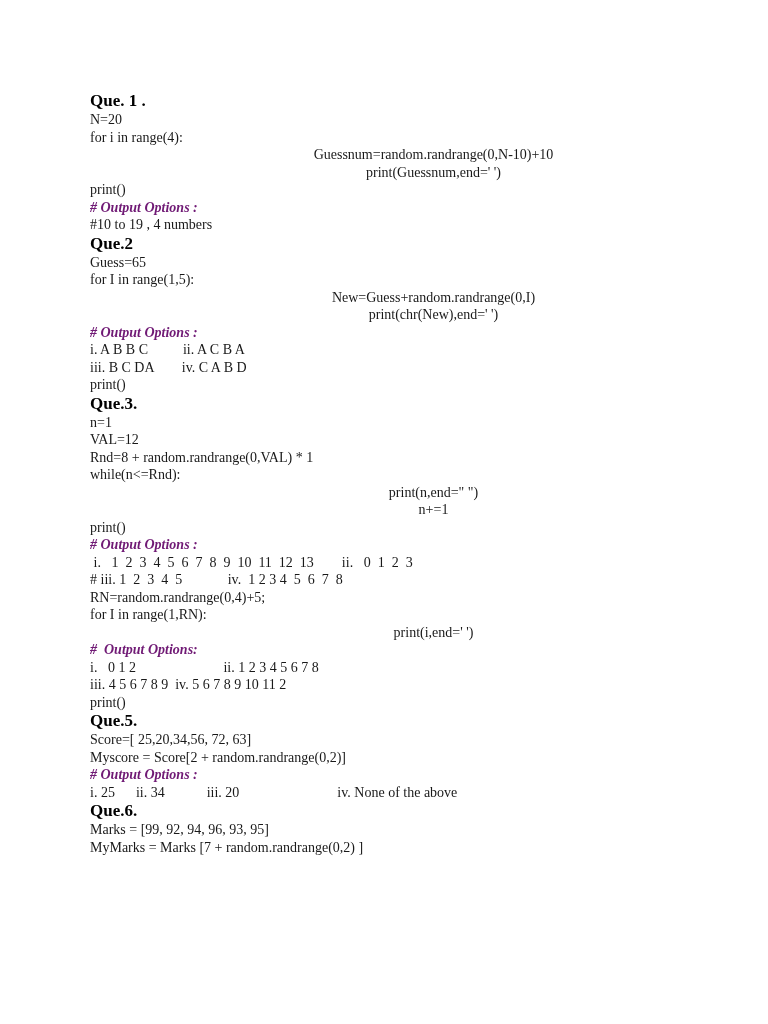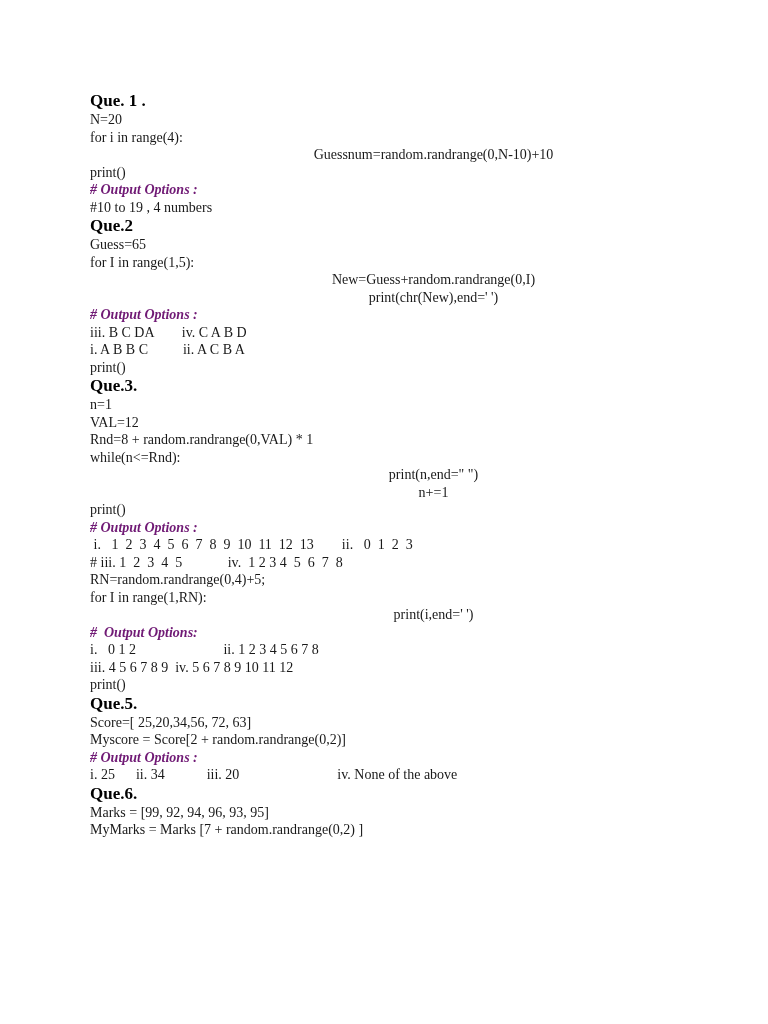--- a/index.html
+++ b/index.html
@@ -47,49 +47,50 @@
 </style>
 </head>
 <body>
 
 <div class="page">
   <div class="content">
       <div class="que-title">Que. 1 .</div>
       <div class="line">N=20</div>
       <div class="line">for i in range(4):</div>
       <div class="line indent">Guessnum=random.randrange(0,N-10)+10</div>
+      <div class="line indent">print(Guessnum,end=' ')</div>
       <div class="line">print()</div>
       <div class="line oh"># Output Options :</div>
       <div class="line">#10 to 19 , 4 numbers</div>
       <div class="que-title">Que.2</div>
       <div class="line">Guess=65</div>
       <div class="line">for I in range(1,5):</div>
       <div class="line indent">New=Guess+random.randrange(0,I)</div>
       <div class="line indent">print(chr(New),end=' ')</div>
       <div class="line oh"># Output Options :</div>
+      <div class="line">i. A B B C          ii. A C B A</div>
       <div class="line">iii. B C DA        iv. C A B D</div>
-      <div class="line">i. A B B C          ii. A C B A</div>
       <div class="line">print()</div>
       <div class="que-title">Que.3.</div>
       <div class="line">n=1</div>
       <div class="line">VAL=12</div>
       <div class="line">Rnd=8 + random.randrange(0,VAL) * 1</div>
       <div class="line">while(n&lt;=Rnd):</div>
       <div class="line indent">print(n,end=" ")</div>
       <div class="line indent">n+=1</div>
       <div class="line">print()</div>
       <div class="line oh"># Output Options :</div>
       <div class="line"> i.   1  2  3  4  5  6  7  8  9  10  11  12  13        ii.   0  1  2  3</div>
       <div class="line"># iii. 1  2  3  4  5             iv.  1 2 3 4  5  6  7  8</div>
       <div class="line">RN=random.randrange(0,4)+5;</div>
       <div class="line">for I in range(1,RN):</div>
       <div class="line indent">print(i,end=' ')</div>
       <div class="line oh">#  Output Options:</div>
       <div class="line">i.   0 1 2                         ii. 1 2 3 4 5 6 7 8</div>
-      <div class="line">iii. 4 5 6 7 8 9  iv. 5 6 7 8 9 10 11 12</div>
+      <div class="line">iii. 4 5 6 7 8 9  iv. 5 6 7 8 9 10 11 2</div>
       <div class="line">print()</div>
       <div class="que-title">Que.5.</div>
       <div class="line">Score=[ 25,20,34,56, 72, 63]</div>
       <div class="line">Myscore = Score[2 + random.randrange(0,2)]</div>
       <div class="line oh"># Output Options :</div>
       <div class="line">i. 25      ii. 34            iii. 20                            iv. None of the above</div>
       <div class="que-title">Que.6.</div>
       <div class="line">Marks = [99, 92, 94, 96, 93, 95]</div>
       <div class="line">MyMarks = Marks [7 + random.randrange(0,2) ]</div>
     </div>

